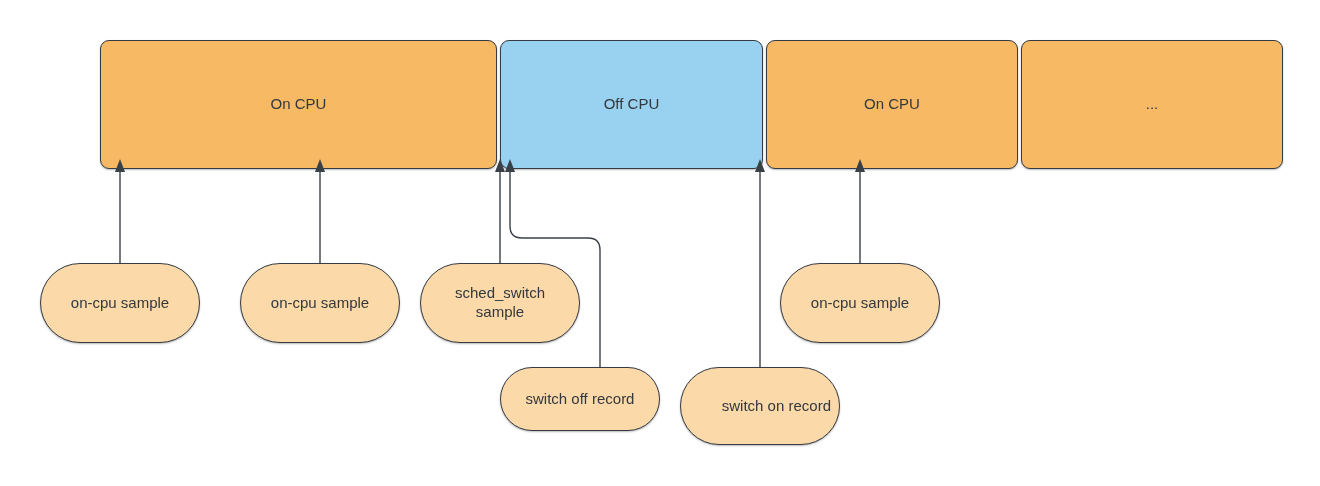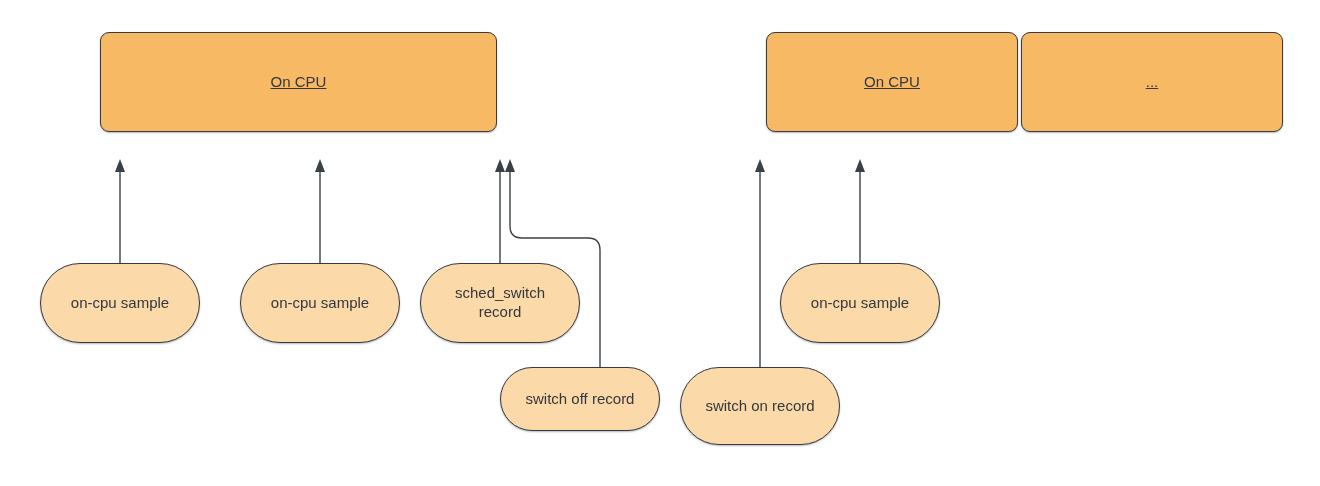--- a/index.html
+++ b/index.html
@@ -23,43 +23,42 @@
     text-align: center;
     box-sizing: border-box;
     border: 1.6px solid #353b42;
     color: #33383f;
     font-size: 15px;
     line-height: 1.25;
     box-shadow: 0 1px 2px rgba(0,0,0,0.28);
   }
   .segment {
     border-radius: 9px;
-    top: 32px;
-    height: 100px;
-    text-decoration: underline;
+    top: 40px;
+    height: 129px;
   }
   .segment.on-cpu  { background: #f8b964; }
   .segment.off-cpu { background: #99d2f0; }
   #seg-1 { left: 100px;  width: 397px; }
   #seg-2 { left: 500px;  width: 263px; }
   #seg-3 { left: 766px;  width: 252px; }
   #seg-4 { left: 1021px; width: 262px; }
 
   .pill {
     background: #fbd9a8;
     border-radius: 40px;
     width: 160px;
     height: 80px;
   }
   #pill-sample-1 { left: 40px;  top: 263px; }
   #pill-sample-2 { left: 240px; top: 263px; }
   #pill-sample-3 { left: 420px; top: 263px; }
   #pill-sample-4 { left: 780px; top: 263px; }
   #pill-record-1 { left: 500px; top: 367px; height: 64px; }
-  #pill-record-2 { left: 680px; top: 367px; height: 78px; }
+  #pill-record-2 { left: 680px; top: 367px; height: 78px; justify-content: flex-end; }
 
   .pill span { display: inline-block; padding: 0 8px; }
   #pill-sample-3 span { max-width: 108px; }
 
   .connector-layer {
     position: absolute;
     left: 0; top: 0;
     width: 1320px;
     height: 486px;
     pointer-events: none;
@@ -74,20 +73,23 @@
     stroke: none;
   }
 </style>
 </head>
 <body>
 
 <div class="canvas">
 
   <div class="node segment on-cpu" id="seg-1">
     <span>On CPU</span>
+  </div>
+  <div class="node segment off-cpu" id="seg-2">
+    <span>Off CPU</span>
   </div>
   <div class="node segment on-cpu" id="seg-3">
     <span>On CPU</span>
   </div>
   <div class="node segment on-cpu" id="seg-4">
     <span>...</span>
   </div>
 
   <svg class="connector-layer" viewBox="0 0 1320 486" xmlns="http://www.w3.org/2000/svg">
 
@@ -110,21 +112,21 @@
     <polygon points="855,172 865,172 860,159"></polygon>
   </svg>
 
   <div class="node pill" id="pill-sample-1">
     <span>on-cpu sample</span>
   </div>
   <div class="node pill" id="pill-sample-2">
     <span>on-cpu sample</span>
   </div>
   <div class="node pill" id="pill-sample-3">
-    <span>sched_switch record</span>
+    <span>sched_switch sample</span>
   </div>
   <div class="node pill" id="pill-sample-4">
     <span>on-cpu sample</span>
   </div>
   <div class="node pill" id="pill-record-1">
     <span>switch off record</span>
   </div>
   <div class="node pill" id="pill-record-2">
     <span>switch on record</span>
   </div>

